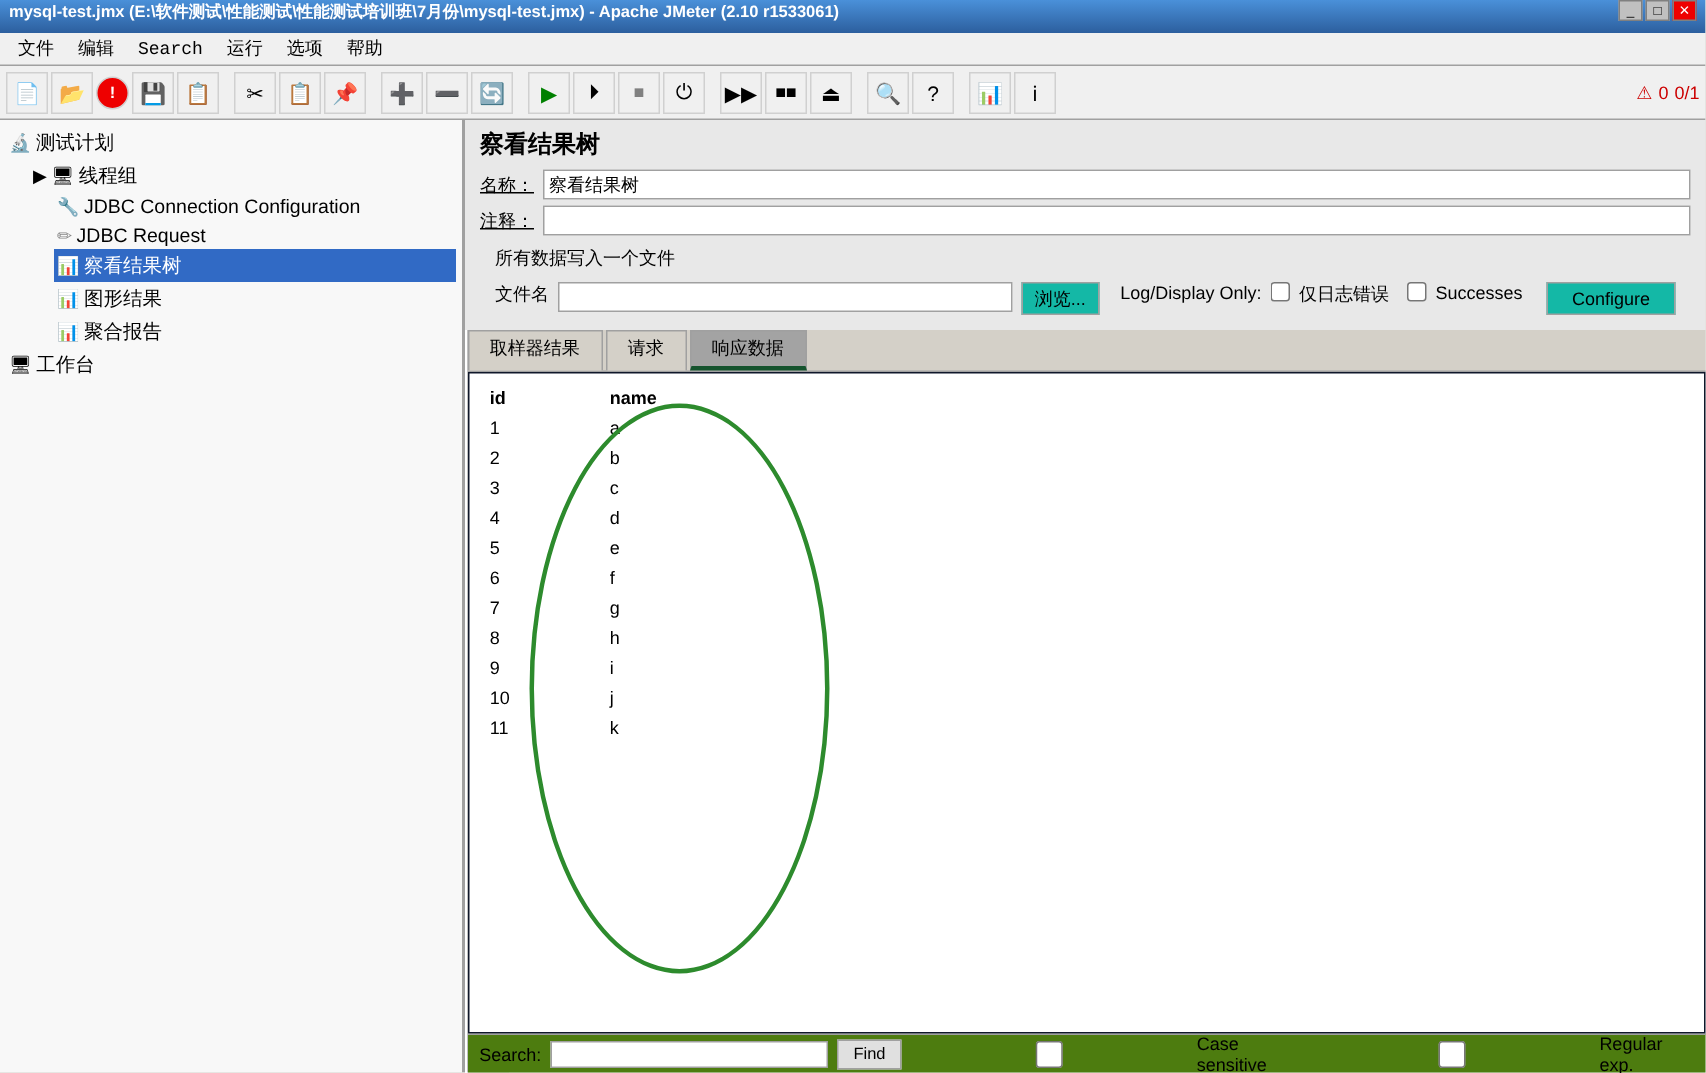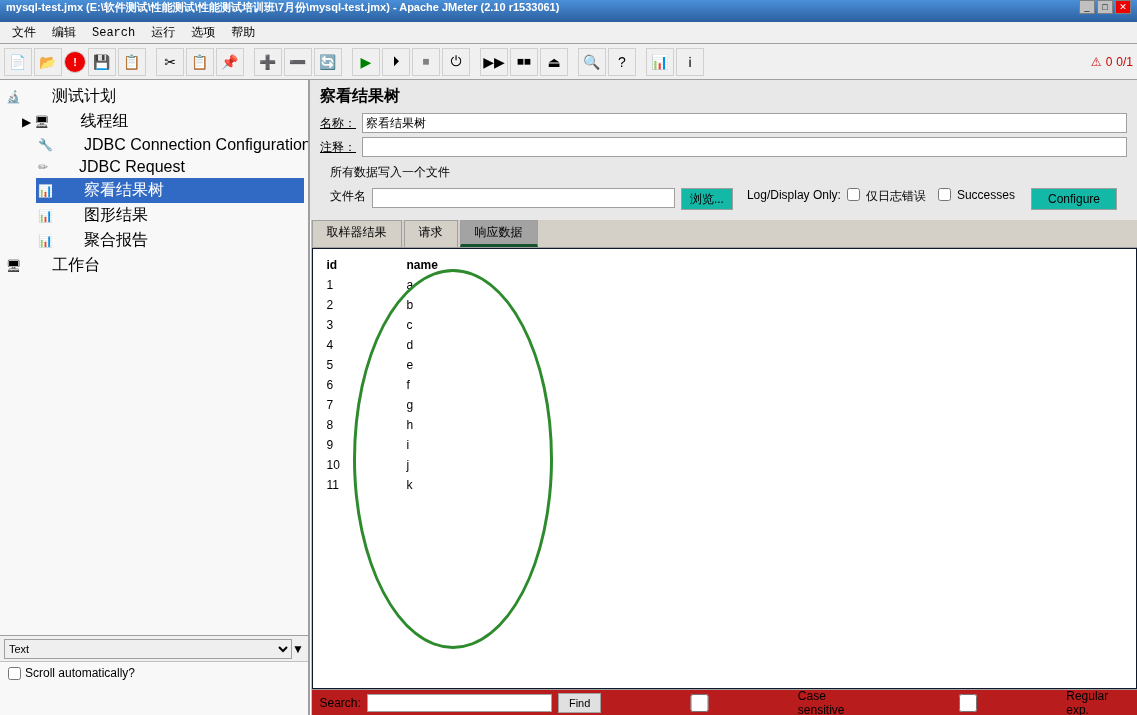--- a/index.html
+++ b/index.html
@@ -88,21 +88,21 @@
     }
     .tree-item {
       display: flex;
       align-items: center;
       padding: 2px 2px;
       cursor: pointer;
       white-space: nowrap;
     }
     .tree-item.selected { background: #316ac5; color: white; }
     .tree-icon { margin-right: 3px; font-size: 12px; }
-    .tree-label { font-size: 16px; margin-left: 28px; }
+    .tree-label { font-size: 13px; }
     .tree-children { padding-left: 16px; }
 
     
     .left-bottom {
       height: 80px;
       border-top: 1px solid #a0a0a0;
       display: flex;
       flex-direction: column;
     }
     .text-dropdown {
@@ -247,21 +247,21 @@
       width: 200px;
       height: 380px;
       border: 3px solid #2d8b2d;
       border-radius: 50%;
       pointer-events: none;
     }
 
     
     .search-bar {
       height: 26px;
-      background: #b91c1c;
+      background: #4d7c0f;
       border-top: 1px solid #a0a0a0;
       display: flex;
       align-items: center;
       padding: 0 8px;
       gap: 6px;
     }
     .search-bar input {
       width: 200px;
       height: 18px;
       border: 1px solid #a0a0a0;
@@ -396,32 +396,20 @@
           </div>
         </div>
       </div>
 
       <div class="tree-item">
         <span class="tree-icon">🖥</span>
         <span class="tree-label">工作台</span>
       </div>
     </div>
 
-    <div class="left-bottom">
-      <div class="text-dropdown">
-        <select style="flex:1;">
-          <option>Text</option>
-        </select>
-        <span>▼</span>
-      </div>
-      <div class="scroll-auto">
-        <input type="checkbox" style="">
-        <label>Scroll automatically?</label>
-      </div>
-    </div>
   </div>
 
   <div class="right-panel">
 
     <div class="right-header">
       <div class="panel-title">察看结果树</div>
       <div class="form-row">
         <span class="form-label">名称：</span>
         <input class="form-input" type="text" value="察看结果树" style="">
       </div>

